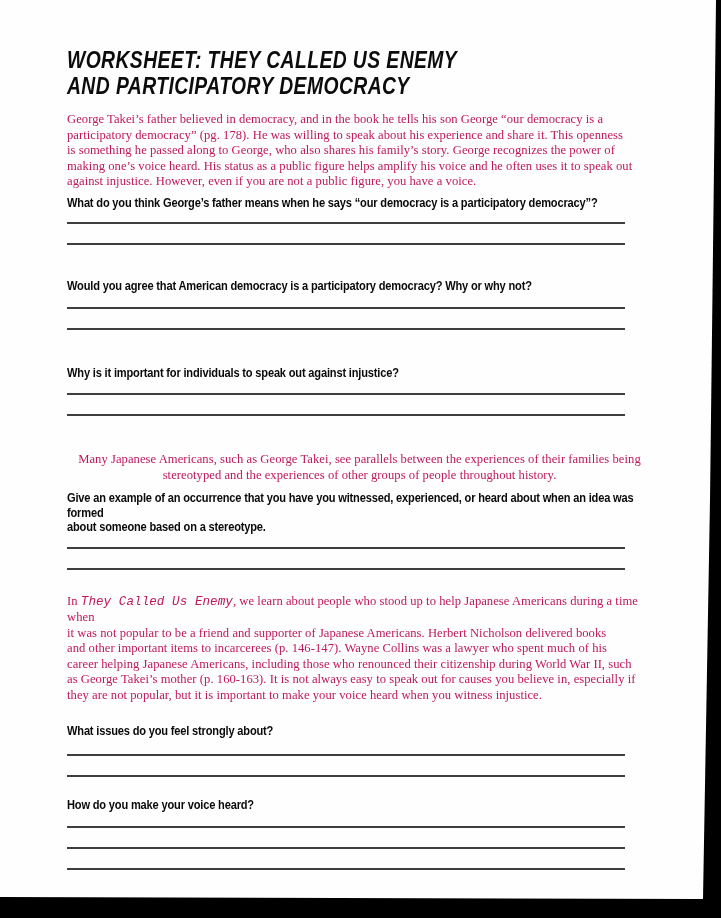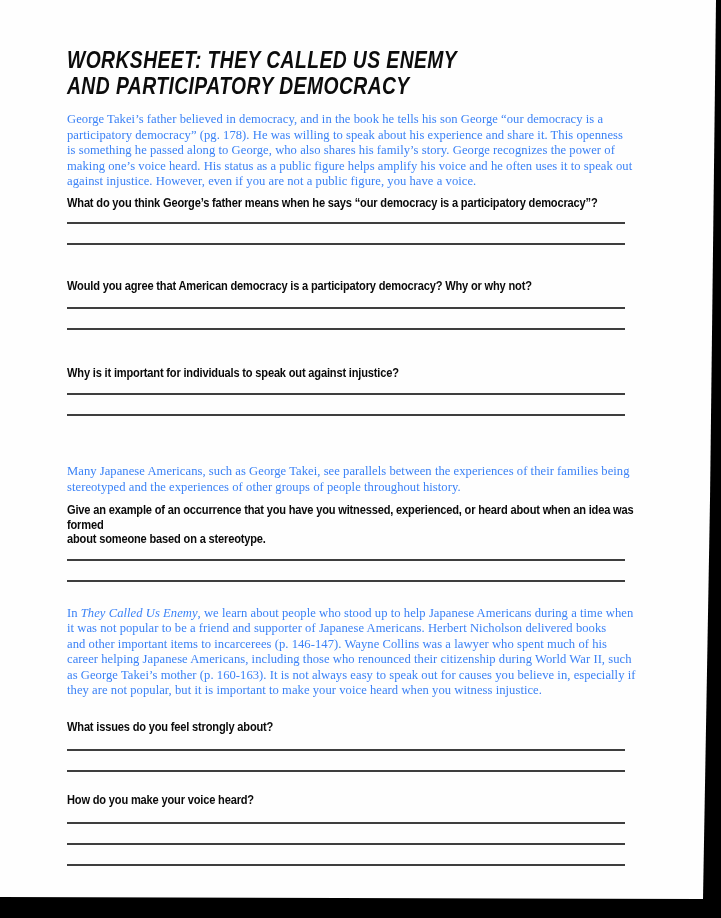--- a/index.html
+++ b/index.html
@@ -31,26 +31,26 @@
     color: #0c0c0c;
     white-space: pre-line;
     transform: scaleX(0.84);
     transform-origin: left top;
     width: 120%;
   }
   .body-text {
     margin: 0;
     font-size: 12.6px;
     line-height: 15.5px;
-    color: #3b82f6;
+    color: #be185d;
     white-space: pre-line;
     width: 585px;
     letter-spacing: 0.05px;
   }
-  .body-text em { font-style: italic; }
+  .body-text em { font-style: italic; font-family: Liberation Mono, monospace; }
   .q-label {
     font-family: "Liberation Sans", sans-serif;
     font-weight: bold;
     font-size: 12.6px;
     line-height: 14.5px;
     color: #0a0a0a;
     white-space: pre-line;
     letter-spacing: -0.2px;
     transform: scaleX(0.88);
     transform-origin: left top;
@@ -61,21 +61,21 @@
     height: 0;
     border-top: 2px solid #3e3e3e;
     margin-top: 19px;
   }
   .rules .rule:first-child { margin-top: var(--first-gap, 13px); }
   
   .mt-intro   { margin-top: 13px; }
   .mt-q1      { margin-top: 6px;  }
   .mt-q2      { margin-top: 34px; }
   .mt-q3      { margin-top: 36px; }
-  .mt-para2   { margin-top: 48px; }
+  .mt-para2   { margin-top: 36px; text-align: center; }
   .mt-q4      { margin-top: 8px;  }
   .mt-para3   { margin-top: 24px; }
   .mt-q5      { margin-top: 21px; }
   .mt-q6      { margin-top: 21px; }
 </style>
 </head>
 <body>
 
 <div class="sheet">
   <div class="content">

